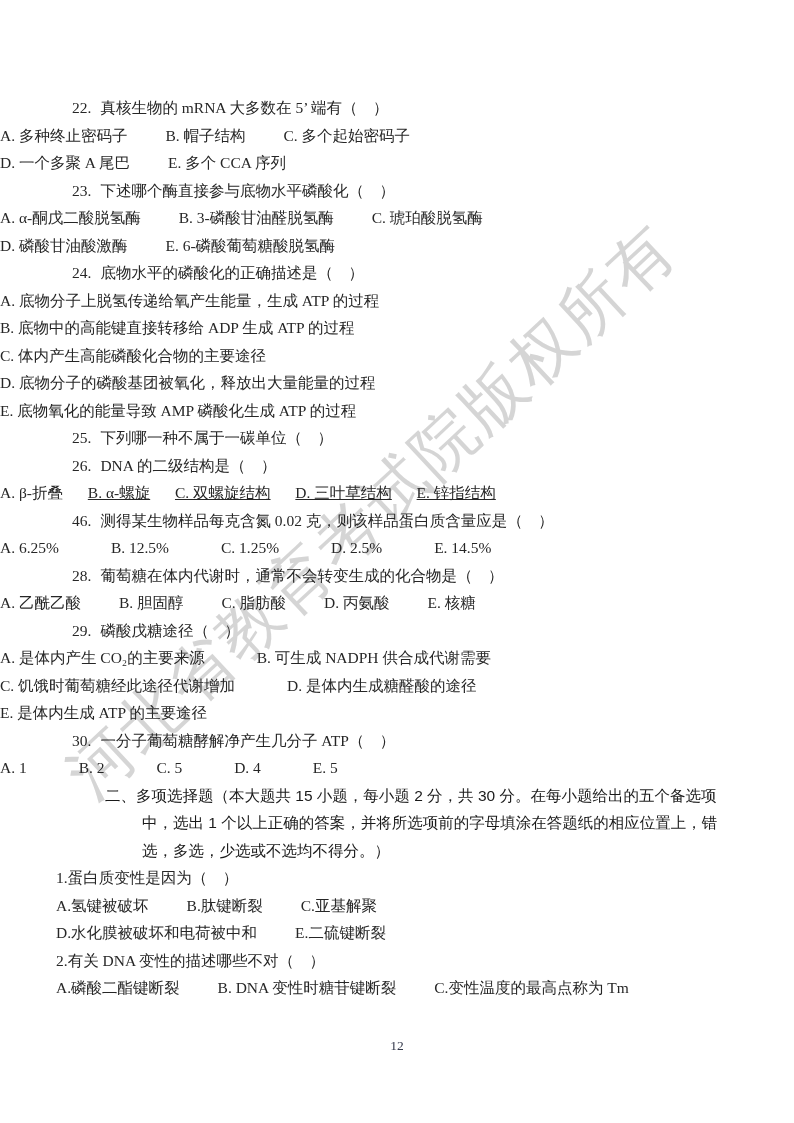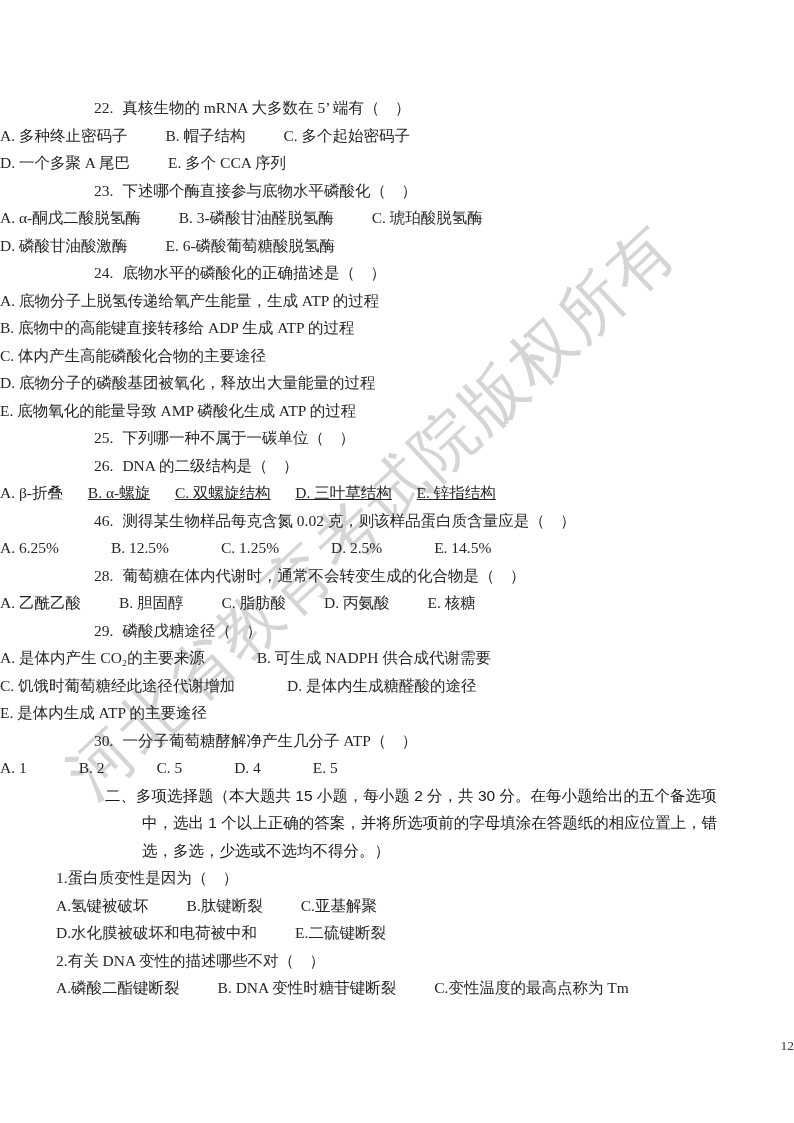--- a/index.html
+++ b/index.html
@@ -36,21 +36,21 @@
     position: absolute;
     top: 94px;
     left: 0;
     right: 0;
     z-index: 1;
   }
   .line {
     line-height: 27.5px;
     white-space: nowrap;
   }
-  .q-line   { margin-left: 94px; }
+  .q-line   { margin-left: 72px; }
   .opt-line { }
   .qnum     { margin-right: 9px; }
   .opt + .opt        { margin-left: 2.2em; }
   .tight .opt + .opt { margin-left: 1.35em; text-decoration: underline; }
   .wide  .opt + .opt { margin-left: 3.1em; }
   .s2-heading {
     margin-left: 105px;
     width: 592px;
     line-height: 27.5px;
     padding-left: 37px;
@@ -59,21 +59,21 @@
     font-weight: normal;
     color: #1a1a1a;
     white-space: normal;
   }
   .s2 .q-line, .s2 .opt-line { margin-left: 56px; }
   .footer {
     position: absolute;
     top: 1038px;
     left: 0;
     width: 100%;
-    text-align: right;
+    text-align: center;
     font-size: 13.5px;
     color: #33384a;
     z-index: 1;
   }
 </style>
 </head>
 <body>
 
 <div class="page">
 

